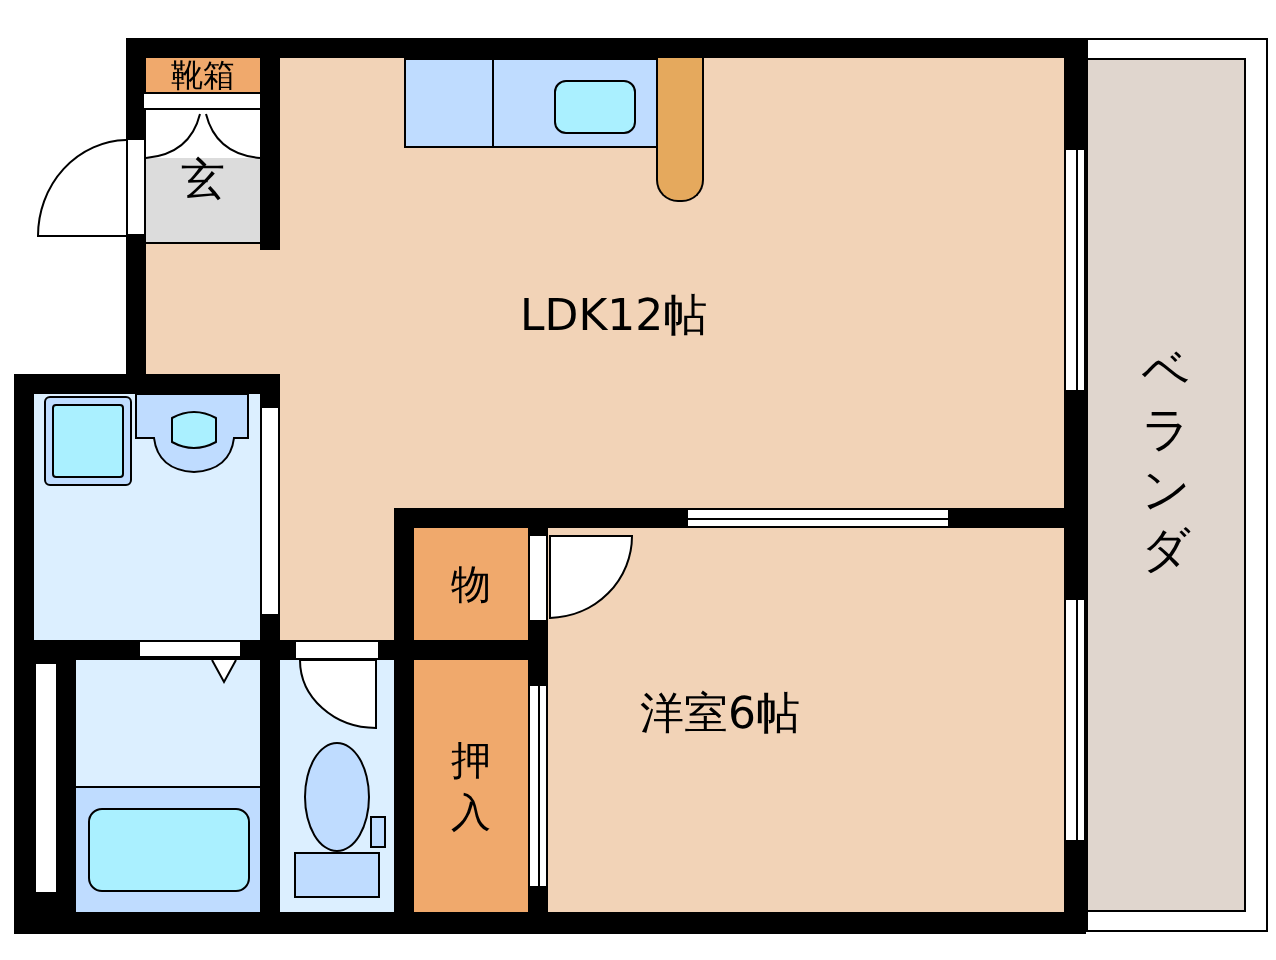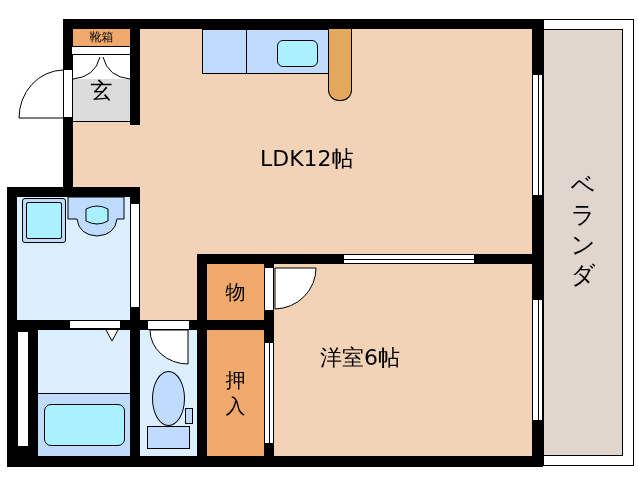--- a/index.html
+++ b/index.html
@@ -37,21 +37,21 @@
 <div class="abs wall" style="left:63px;top:19px;width:480px;height:10px;"></div>
 
 <div class="abs wall" style="left:63px;top:19px;width:10px;height:50px;"></div>
 <div class="abs wall" style="left:63px;top:118px;width:10px;height:70px;"></div>
 
 <div class="abs wall" style="left:532px;top:19px;width:11px;height:448px;"></div>
 <div class="abs winV" style="left:532px;top:75px;width:11px;height:120px;"></div>
 <div class="abs winV" style="left:532px;top:300px;width:11px;height:120px;"></div>
 
 <div class="abs closet" style="left:73px;top:29px;width:57px;height:17px;"></div>
-<div class="label" style="left:73px;top:30px;width:57px;text-align:center;font-size:12px;line-height:15px;">靴箱</div>
+<div class="label" style="left:73px;top:30px;width:57px;text-align:center;font-size:16px;line-height:15px;">靴箱</div>
 <div class="abs" style="left:71px;top:46px;width:60px;height:9px;background:#fff;border:1px solid #000;"></div>
 <div class="abs genkan" style="left:73px;top:55px;width:57px;height:67px;border-bottom:1px solid #000;"></div>
 <div class="abs" style="left:73px;top:55px;width:57px;height:24px;background:#fff;"></div>
 <svg style="left:73px;top:55px;" width="57" height="25">
   <path d="M0,24 Q22,22 27,2 M57,24 Q35,22 30,2" fill="none" stroke="#000" stroke-width="1"></path>
 </svg>
 <div class="label" style="left:73px;top:78px;width:57px;text-align:center;font-size:22px;line-height:26px;">玄</div>
 <div class="abs wall" style="left:130px;top:29px;width:10px;height:96px;"></div>
 
 <div class="abs opening" style="left:63px;top:69px;width:10px;height:49px;border:1px solid #000;"></div>

